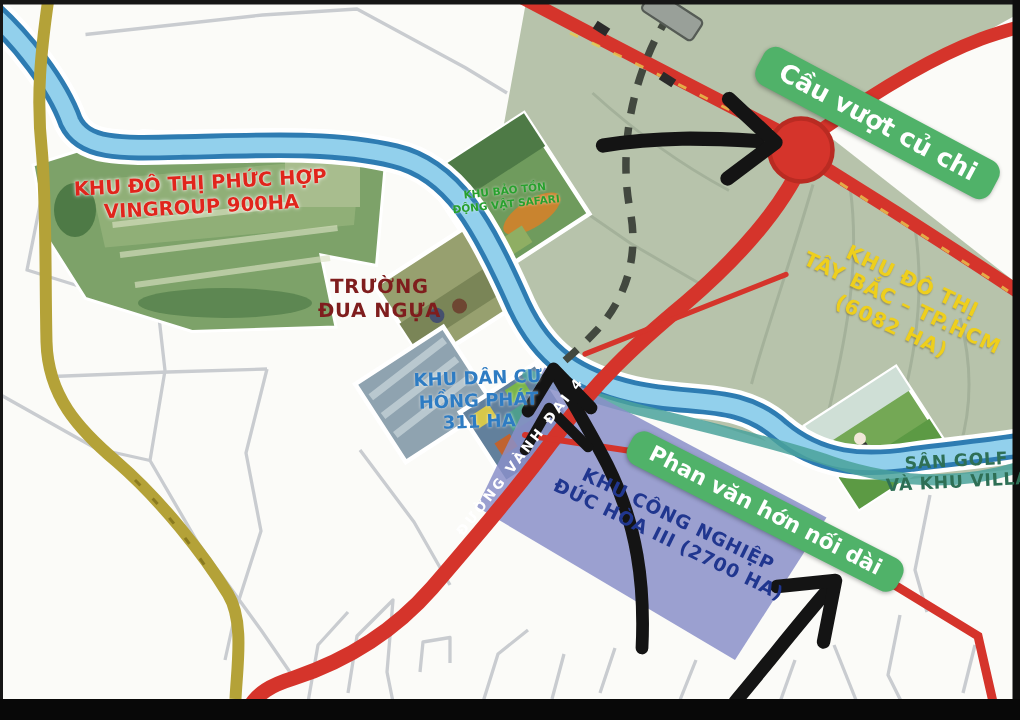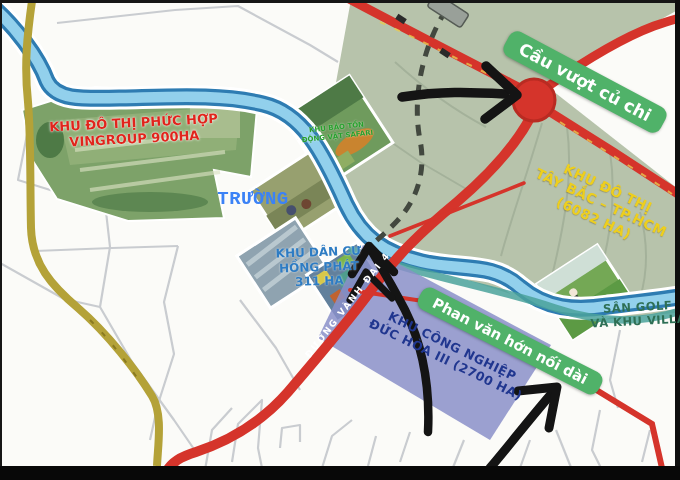--- a/index.html
+++ b/index.html
@@ -6,21 +6,21 @@
   #stage{position:relative;width:680px;height:480px;overflow:hidden;background:#fbfbf8;
          font-family:"DejaVu Sans",sans-serif;}
   #map-svg{position:absolute;left:0;top:0;}
   .label{position:absolute;font-weight:bold;text-align:center;white-space:nowrap;
          transform-origin:center;line-height:1.22;}
   .label div{white-space:nowrap;}
   .pill{position:absolute;background:#50b269;color:#fff;font-weight:bold;
         border-radius:9px;padding:4px 15px;box-shadow:0 1px 3px rgba(0,0,0,.3);
         transform-origin:center;white-space:nowrap;}
   .vingroup{color:#e0251c;font-size:13px;text-shadow:0 0 3px rgba(255,255,255,.95),0 0 1px #fff;}
-  .racecourse{color:#3b82f6;font-size:19px;letter-spacing:.5px;font-family:Liberation Mono, monospace;}
+  .racecourse{color:#7f1d1d;font-size:13px;letter-spacing:.5px;}
   .safari{color:#28a12e;font-size:7px;text-shadow:0 0 2px rgba(255,255,255,.7);}
   .hongphat{color:#2e7cc3;font-size:12px;text-shadow:0 0 2px rgba(255,255,255,.8);}
   .taybac{color:#eecf1d;font-size:13.5px;letter-spacing:.5px;text-shadow:0 1px 1px rgba(90,70,0,.35);}
   .vanhdai{color:#fff;font-size:9px;letter-spacing:2px;}
   .golf{color:#2e6f55;font-size:11.5px;letter-spacing:.5px;}
   .duchoa{color:#20368f;font-size:12.5px;letter-spacing:.5px;}
   .cauvuot{font-size:17px;}
   .phanvh{font-size:14.5px;}
 </style>
 </head>
@@ -165,20 +165,21 @@
   </g>
 </svg>
 
 <div class="label vingroup" style="left:134px;top:131px;transform:translate(-50%,-50%) rotate(-3deg);">
   <div>KHU ĐÔ THỊ PHỨC HỢP</div>
   <div>VINGROUP 900HA</div>
 </div>
 
 <div class="label racecourse" style="left:253px;top:200px;transform:translate(-50%,-50%);">
   <div>TRƯỜNG</div>
+  <div>ĐUA NGỰA</div>
 </div>
 
 <div class="label safari" style="left:337px;top:132px;transform:translate(-50%,-50%) rotate(-6deg);">
   <div>KHU BẢO TỒN</div>
   <div>ĐỘNG VẬT SAFARI</div>
 </div>
 
 <div class="label hongphat" style="left:319px;top:267px;transform:translate(-50%,-50%) rotate(-2deg);">
   <div>KHU DÂN CƯ</div>
   <div>HỒNG PHÁT</div>

